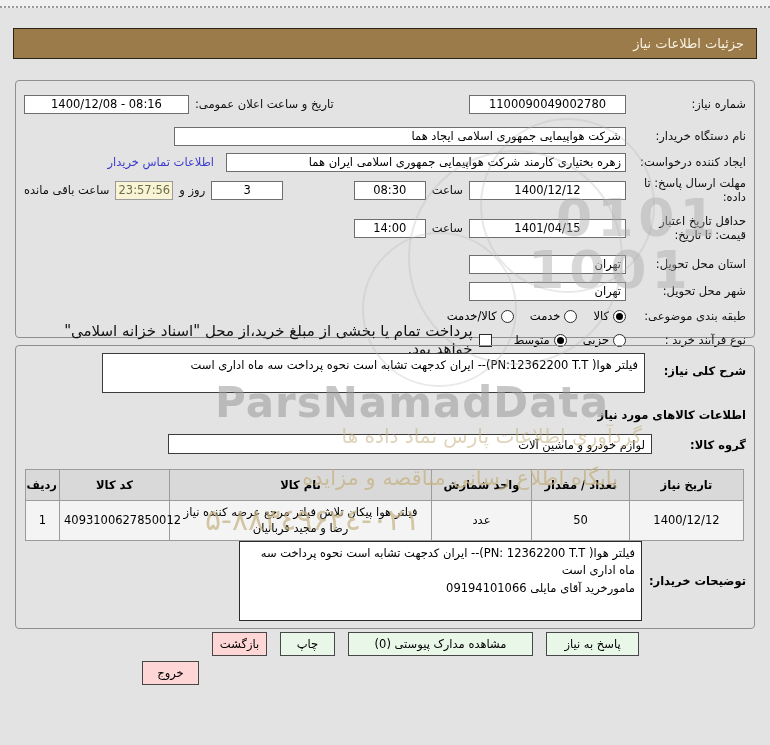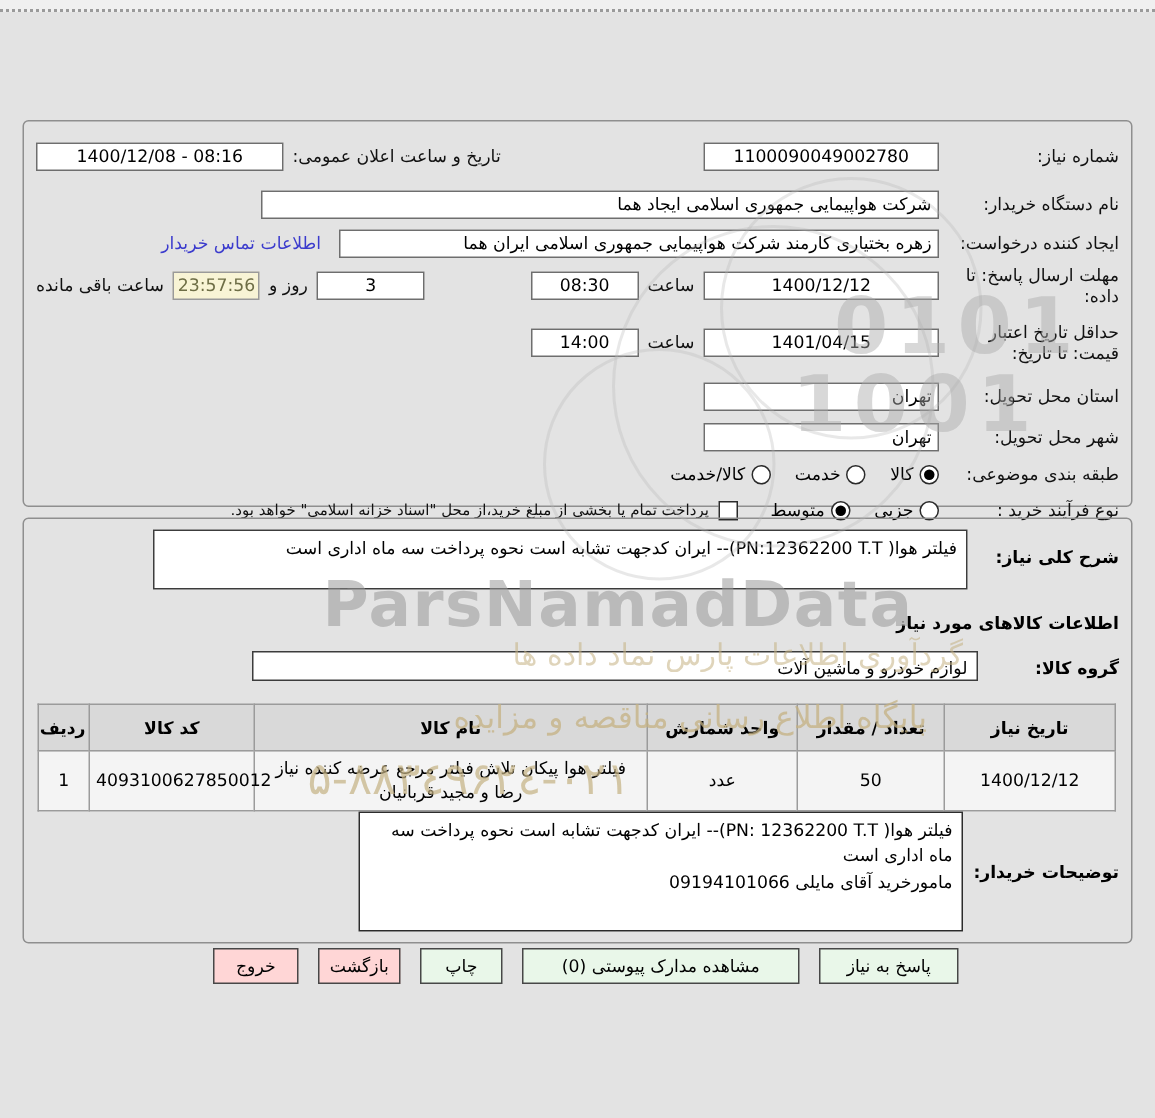--- a/index.html
+++ b/index.html
@@ -103,20 +103,23 @@
   .wm-digits { font-weight:bold; font-size:52px; color:#ababab; opacity:.45;
                direction:ltr; letter-spacing:5px; }
 </style>
 </head>
 <body>
 
 <div class="page">
 
   <div class="topstrip"></div>
 
+  <div class="titlebar">
+    <span>جزئیات اطلاعات نیاز</span>
+  </div>
 
   <div class="groupbox" id="box1">
 
     <div class="row" style="top:12px;">
       <span class="lbl lblcol">شماره نیاز:</span>
       <span class="inp center ltr" style="width:157px;">1100090049002780</span>
       <span class="lbl" style="margin-right:auto;">تاریخ و ساعت اعلان عمومی:</span>
       <span class="inp center ltr" style="width:165px; margin-right:6px;">1400/12/08 - 08:16</span>
     </div>
 
@@ -169,21 +172,21 @@
       <span class="optlbl">کالا/خدمت</span>
     </div>
 
     <div class="row" style="top:248px;">
       <span class="lbl lblcol">نوع فرآیند خرید :</span>
       <span class="radio"></span>
       <span class="optlbl">جزیی</span>
       <span class="radio optgap sel"></span>
       <span class="optlbl">متوسط</span>
       <span class="checkbox" style="margin-right:22px;"></span>
-      <span class="lbl" style="margin-right:6px; font-size:10px;">پرداخت تمام یا بخشی از مبلغ خرید،از محل "اسناد خزانه اسلامی" خواهد بود.</span>
+      <span class="lbl" style="margin-right:6px; font-size:15px;">پرداخت تمام یا بخشی از مبلغ خرید،از محل "اسناد خزانه اسلامی" خواهد بود.</span>
     </div>
   </div>
 
   <div class="groupbox" id="box2">
 
     <span class="boldlbl" style="top:18px; right:8px;">شرح کلی نیاز:</span>
     <div class="descbox" style="top:7px; right:109px; width:543px; height:40px;">
       <span>فیلتر هوا( PN:12362200  T.T)-- ایران کدجهت تشابه است نحوه پرداخت سه ماه اداری است</span>
     </div>
 
@@ -230,21 +233,21 @@
       <div>فیلتر هوا( PN: 12362200  T.T)-- ایران کدجهت تشابه است نحوه پرداخت سه ماه اداری است</div>
       <div>مامورخرید آقای مایلی 09194101066</div>
     </div>
   </div>
 
   <div class="buttons">
     <div class="btn green" style="width:93px;">پاسخ به نیاز</div>
     <div class="btn green" style="width:185px;">مشاهده مدارک پیوستی (0)</div>
     <div class="btn green" style="width:55px;">چاپ</div>
     <div class="btn pink" style="width:55px;">بازگشت</div>
-    <div class="btn pink" style="width:57px;">خروج</div>
+    <div class="btn pink" style="width:57px;margin-top:29px;">خروج</div>
   </div>
 
   <div class="wm wm-circle" style="left:408px; top:150px; width:215px; height:215px;"></div>
   <div class="wm wm-circle" style="left:480px; top:118px; width:175px; height:175px;"></div>
   <div class="wm wm-circle" style="left:362px; top:232px; width:155px; height:155px;"></div>
   <div class="wm wm-digits" style="left:556px; top:188px;">0101</div>
   <div class="wm wm-digits" style="left:528px; top:240px;">1001</div>
   <div class="wm wm-brand" style="left:215px; top:378px;">ParsNamadData</div>
   <div class="wm wm-khaki" style="right:128px; top:424px; font-size:20px; opacity:.55;">گردآوری اطلاعات پارس نماد داده ها</div>
   <div class="wm wm-khaki" style="right:152px; top:466px; font-size:21px; opacity:.75;">پایگاه اطلاع رسانی مناقصه و مزایده</div>

